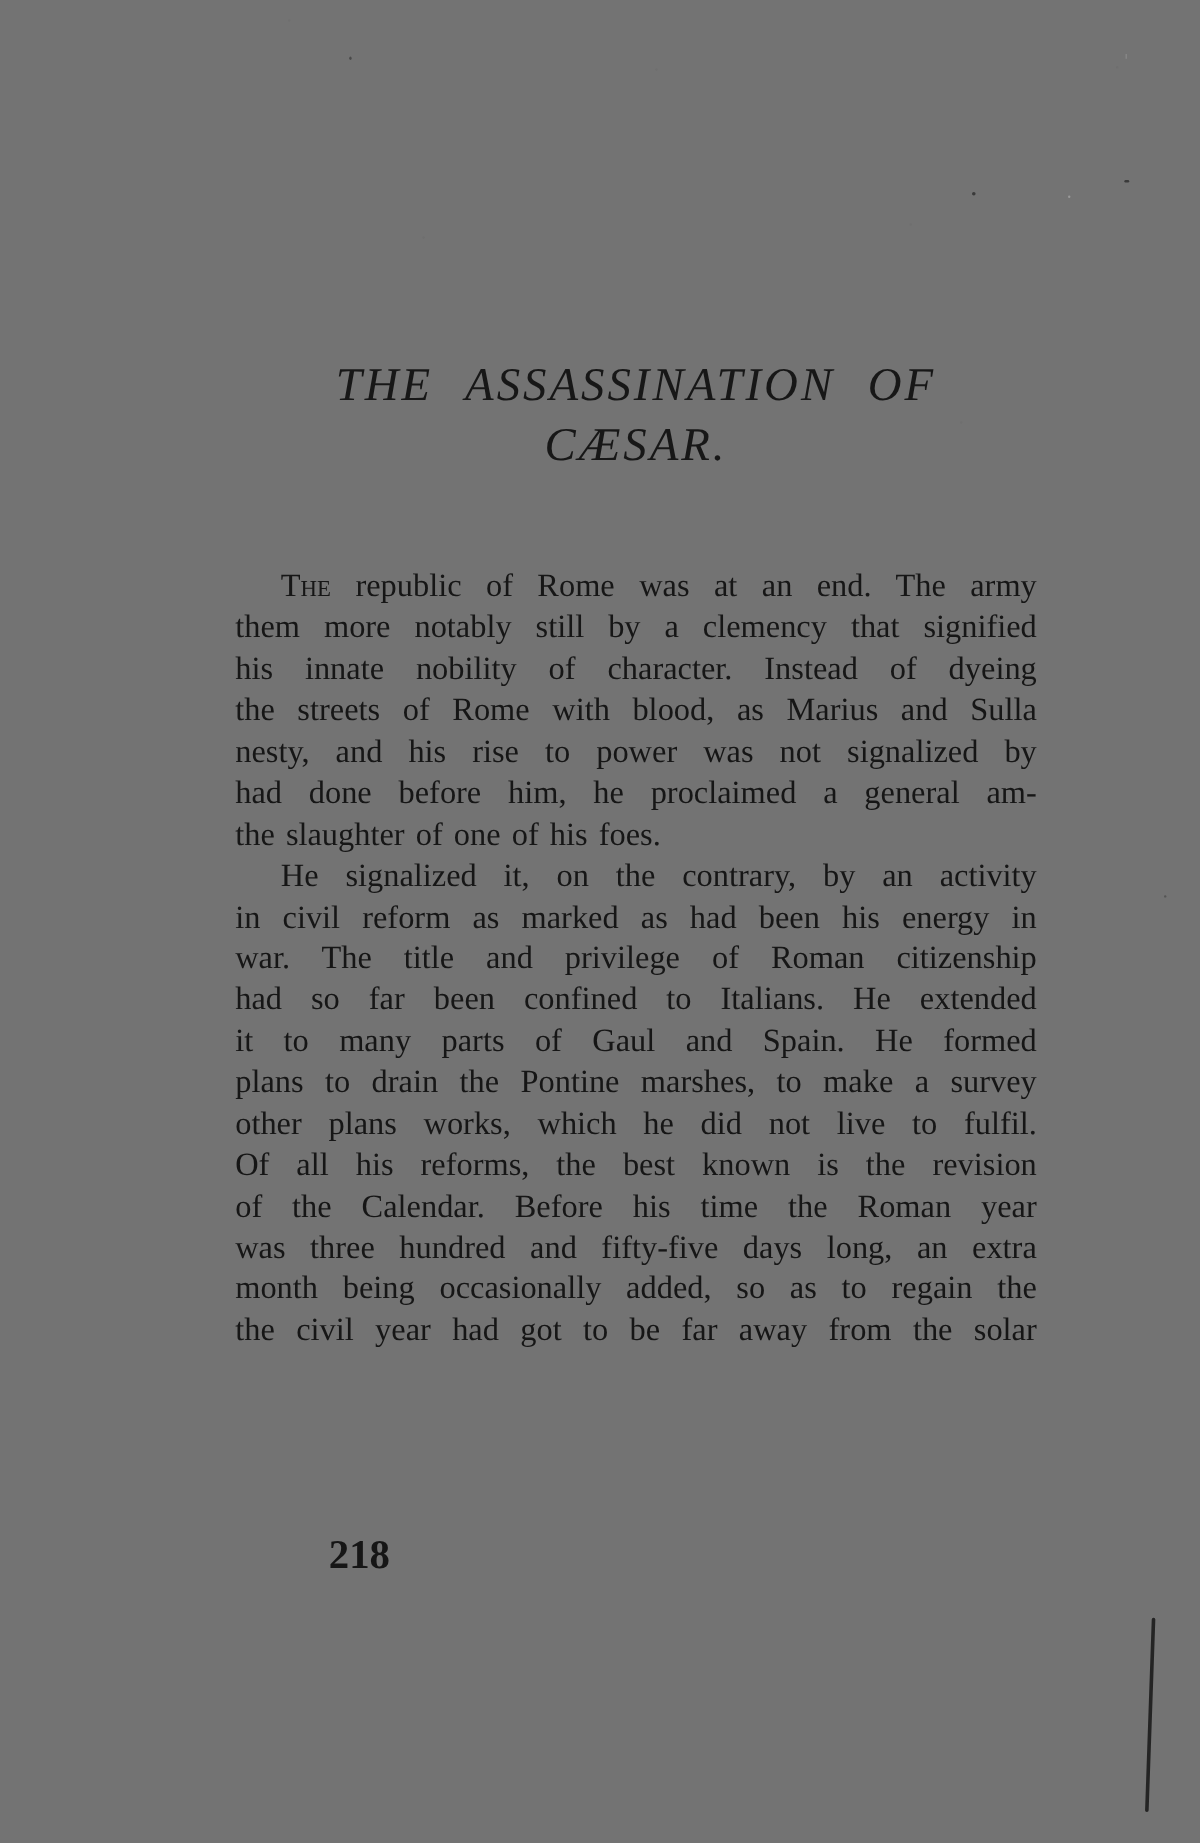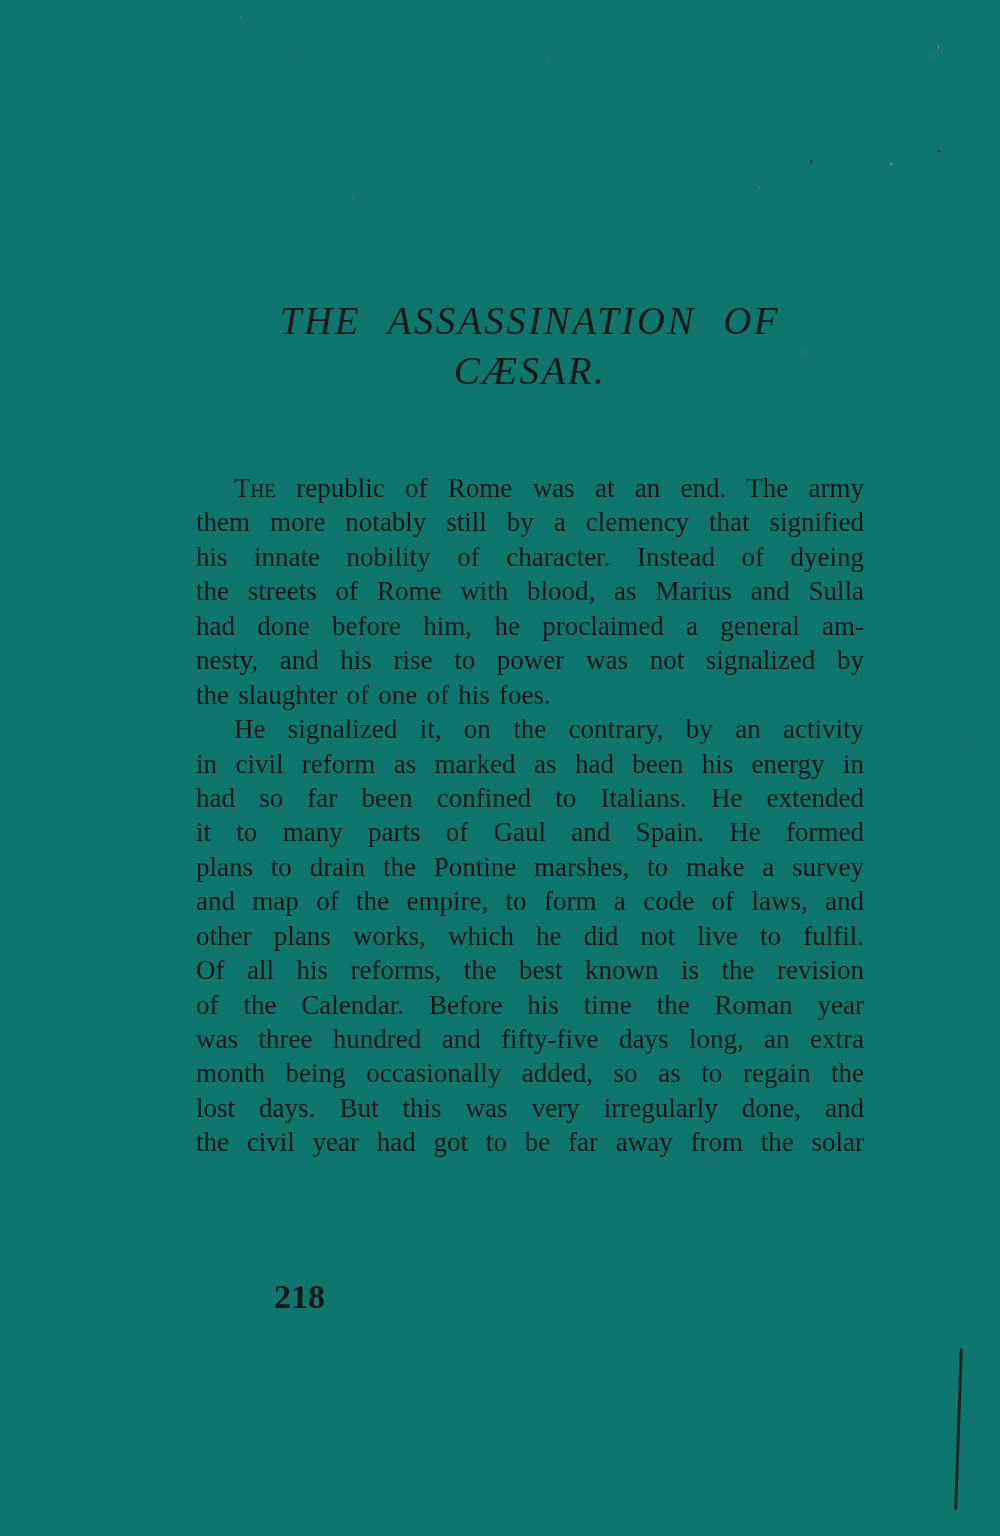--- a/index.html
+++ b/index.html
@@ -4,21 +4,21 @@
 <style>
   html,body{margin:0;padding:0;}
   body{
     width:1000px;height:1536px;
     background:#f4f4f4;
     font-family:"Liberation Serif", serif;
   }
   .page{
     position:relative;
     width:1000px;height:1536px;
-    background:#0f766e;
+    background:#737373;
     overflow:hidden;
     color:#1a1a1a;
   }
   .title{
     position:absolute;
     left:186px;top:296px;width:688px;
     margin:0;
     text-align:center;
     font-style:italic;
     font-weight:normal;
@@ -86,36 +86,35 @@
     <span class="tline">THE ASSASSINATION OF</span>
     <span class="tline">CÆSAR.</span>
   </h1>
 
   <div class="textblock">
 
     <div class="ln first"><span class="opener">The</span><span> republic of Rome was at an end.  The army</span></div>
     <div class="ln">them more notably still by a clemency that signified</div>
     <div class="ln">his innate nobility of character.  Instead of dyeing</div>
     <div class="ln">the streets of Rome with blood, as Marius and Sulla</div>
+    <div class="ln">nesty, and his rise to power was not signalized by</div>
     <div class="ln">had done before him, he proclaimed a general am-</div>
-    <div class="ln">nesty, and his rise to power was not signalized by</div>
     <div class="ln lastline">the slaughter of one of his foes.</div>
 
     <div class="ln first">He signalized it, on the contrary, by an activity</div>
     <div class="ln">in civil reform as marked as had been his energy in</div>
+    <div class="ln">war.  The title and privilege of Roman citizenship</div>
     <div class="ln">had so far been confined to Italians.  He extended</div>
     <div class="ln">it to many parts of Gaul and Spain.  He formed</div>
     <div class="ln">plans to drain the Pontine marshes, to make a survey</div>
-    <div class="ln">and map of the empire, to form a code of laws, and</div>
     <div class="ln">other plans works, which he did not live to fulfil.</div>
     <div class="ln">Of all his reforms, the best known is the revision</div>
     <div class="ln">of the Calendar.  Before his time the Roman year</div>
     <div class="ln">was three hundred and fifty-five days long, an extra</div>
     <div class="ln">month being occasionally added, so as to regain the</div>
-    <div class="ln">lost days.  But this was very irregularly done, and</div>
     <div class="ln">the civil year had got to be far away from the solar</div>
   </div>
 
   <div class="pagenum">218</div>
 
   <span class="artifact-line"></span>
   <i class="sp" style="left:240px;top:16px;width:2px;height:2px;"></i>
   <i class="sp" style="left:291px;top:47px;width:2px;height:3px;background:#4a4a4a;"></i>
   <i class="sp" style="left:546px;top:57px;width:2px;height:2px;"></i>
   <i class="sp" style="left:930px;top:55px;width:2px;height:2px;"></i>

